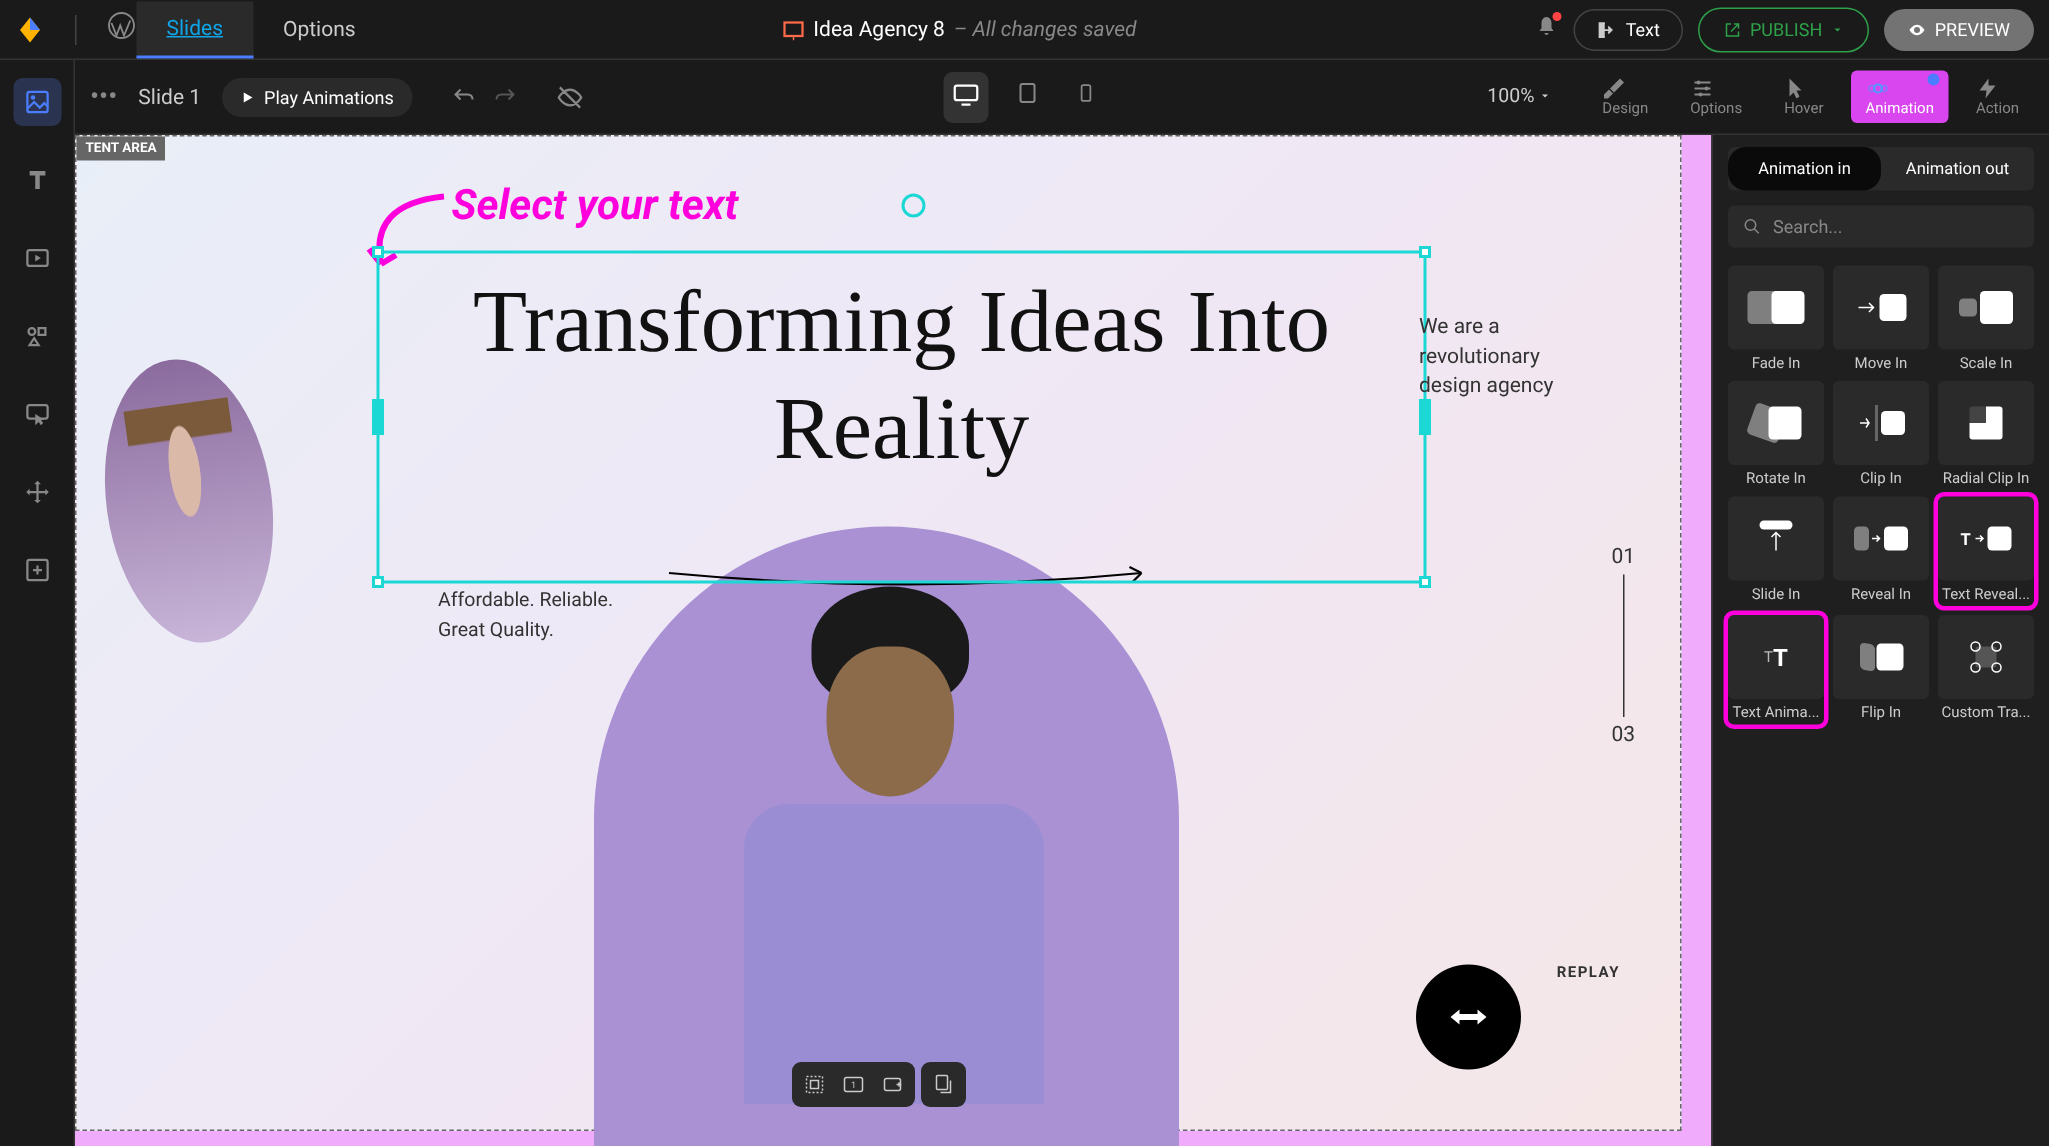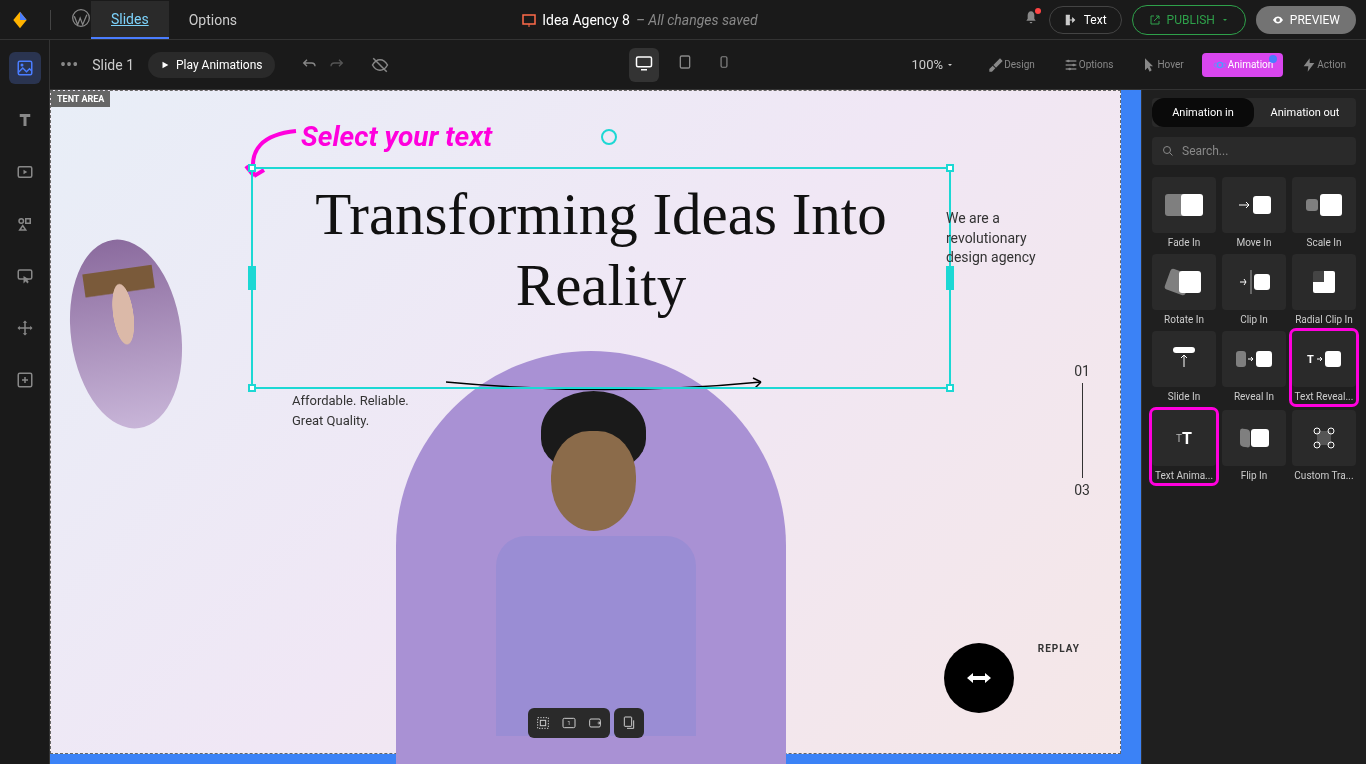--- a/index.html
+++ b/index.html
@@ -5,21 +5,21 @@
 * { margin: 0; padding: 0; box-sizing: border-box; font-family: -apple-system, BlinkMacSystemFont, 'Segoe UI', Roboto, sans-serif; }
 body { background: #1a1a1a; color: #fff; width: 1366px; height: 764px; overflow: hidden; position: relative; }
 
 
 .topbar { height: 40px; background: #1a1a1a; display: flex; align-items: center; padding: 0 10px; border-bottom: 1px solid #333; }
 .logo-group { display: flex; align-items: center; gap: 12px; }
 .diamond-logo { width: 20px; height: 20px; }
 .wp-icon { color: #888; font-size: 18px; }
 .divider { width: 1px; height: 20px; background: #444; margin: 0 8px; }
 .tab { padding: 10px 20px; cursor: pointer; color: #ccc; font-size: 14px; }
-.tab.active { background: #2a2a2a; border-bottom: 2px solid #4a7dff; color: #7dd3fc; text-decoration: underline; }
+.tab.active { background: #2a2a2a; border-bottom: 2px solid #4a7dff; color: #0ea5e9; text-decoration: underline; }
 .doc-title { flex: 1; text-align: center; font-size: 14px; color: #fff; display: flex; align-items: center; justify-content: center; gap: 6px; }
 .doc-title .saved { color: #888; font-style: italic; }
 .topbar-right { display: flex; align-items: center; gap: 10px; }
 .bell-icon { color: #888; font-size: 14px; position: relative; }
 .bell-dot { position: absolute; top: -2px; right: -2px; width: 6px; height: 6px; background: #ff4444; border-radius: 50%; }
 .login-btn { display: flex; align-items: center; gap: 6px; padding: 6px 14px; border: 1px solid #444; border-radius: 20px; font-size: 12px; cursor: pointer; }
 .publish-btn { display: flex; align-items: center; gap: 6px; padding: 7px 16px; border: 1px solid #2ea04a; border-radius: 20px; font-size: 12px; color: #2ea04a; cursor: pointer; }
 .preview-btn { display: flex; align-items: center; gap: 6px; padding: 7px 16px; background: #737373; border-radius: 20px; font-size: 12px; cursor: pointer; }
 
 
@@ -28,31 +28,31 @@
 .dots-icon { color: #888; font-size: 18px; cursor: pointer; }
 .slide-label { font-size: 14px; color: #ccc; }
 .play-anim { display: flex; align-items: center; gap: 6px; padding: 6px 12px; background: #2a2a2a; border-radius: 16px; font-size: 12px; cursor: pointer; }
 .undo-redo { display: flex; gap: 12px; color: #888; margin-left: 12px; }
 .eye-icon { color: #888; margin-left: 12px; cursor: pointer; }
 .device-icons { position: absolute; left: 50%; transform: translateX(-50%); display: flex; gap: 12px; }
 .device-icon { padding: 6px; color: #888; cursor: pointer; }
 .device-icon.active { background: #333; border-radius: 6px; color: #fff; }
 .secondbar-right { margin-left: auto; display: flex; align-items: center; gap: 8px; }
 .zoom-label { font-size: 13px; color: #ccc; margin-right: 16px;}
-.panel-tool { display: flex; align-items: center; padding: 4px 10px; color: #888; font-size: 10px; cursor: pointer; }
+.panel-tool { display: flex; flex-direction: column; align-items: flex-start; padding: 4px 10px; color: #888; font-size: 10px; cursor: pointer; }
 .panel-tool.active { background: #d946ef; border-radius: 4px; color: #fff; }
 .panel-tool .dot-badge { position: absolute; top: 2px; right: 6px; width: 8px; height: 8px; background: #4a7dff; border-radius: 50%; }
 
 
 .leftrail { position: absolute; left: 0; top: 40px; width: 50px; height: calc(100% - 40px); background: #1a1a1a; border-right: 1px solid #333; display: flex; flex-direction: column; align-items: center; padding-top: 12px; gap: 20px; }
 .rail-icon { width: 32px; height: 32px; display: flex; align-items: center; justify-content: center; color: #888; cursor: pointer; border-radius: 6px; }
 .rail-icon.active { background: #2a3450; color: #4a7dff; }
 
 
-.canvas-area { position: absolute; left: 50px; top: 90px; right: 225px; bottom: 0; background: #3b82f6; overflow: hidden; }
+.canvas-area { position: absolute; left: 50px; top: 90px; right: 225px; bottom: 0; background: #f0abfc; overflow: hidden; }
 .canvas-inner { position: absolute; left: 0; top: 0; right: 20px; bottom: 10px; background: linear-gradient(135deg, #e8eef7 0%, #f0e7f5 50%, #f5e7e7 100%); border: 1px dashed #666; }
 .content-area-tag { position: absolute; top: 0; left: 0; background: #666; color: #fff; font-size: 9px; padding: 3px 6px; font-weight: bold; }
 .annotation-arrow { position: absolute; top: 35px; left: 185px; }
 .annotation-text { position: absolute; top: 29px; left: 250px; color: #ff00dd; font-size: 28px; font-weight: bold; font-style: italic; }
 .rotate-handle { position: absolute; top: 38px; left: 550px; width: 16px; height: 16px; border: 2px solid #1cd8d4; border-radius: 50%; }
 .selection-box { position: absolute; top: 76px; left: 200px; width: 700px; height: 222px; border: 2px solid #1cd8d4; }
 .sel-handle { position: absolute; width: 8px; height: 8px; background: #fff; border: 2px solid #1cd8d4; }
 .sel-handle.tl { top: -5px; left: -5px; } .sel-handle.tr { top: -5px; right: -5px; }
 .sel-handle.bl { bottom: -5px; left: -5px; } .sel-handle.br { bottom: -5px; right: -5px; }
 .sel-handle.mid { width: 8px; height: 24px; background: #1cd8d4; top: 50%; transform: translateY(-50%); }

